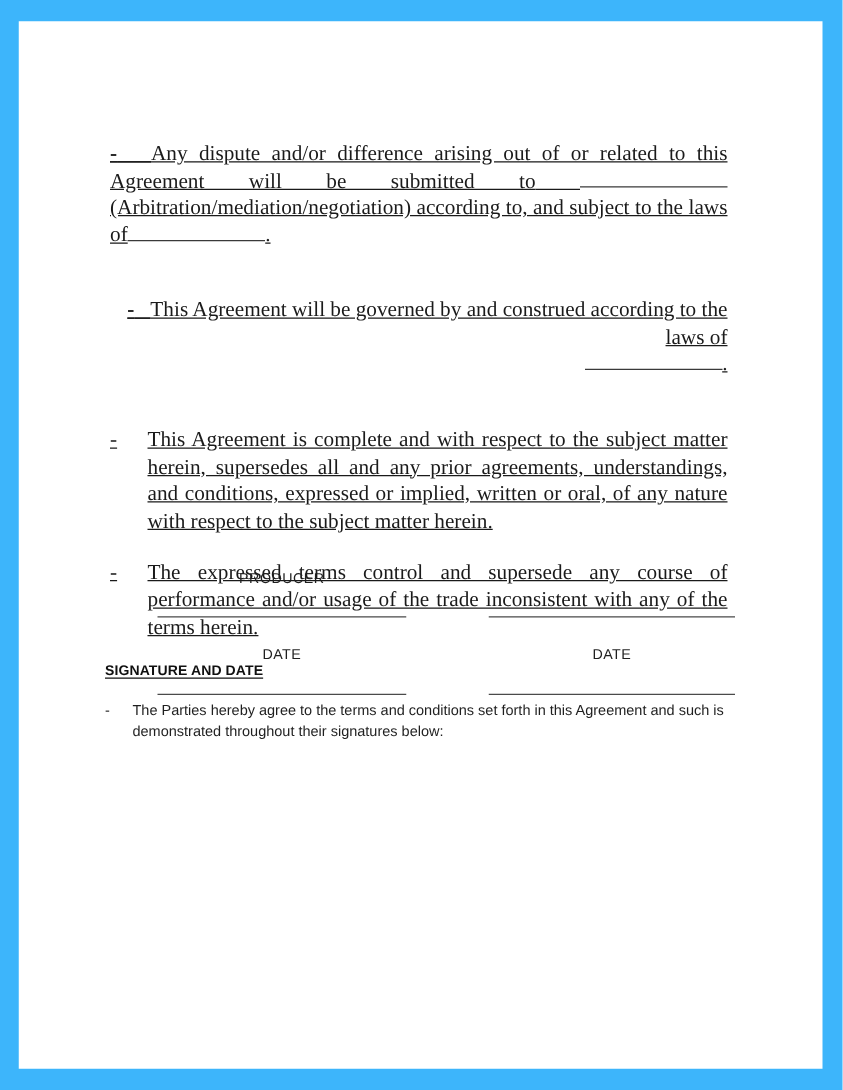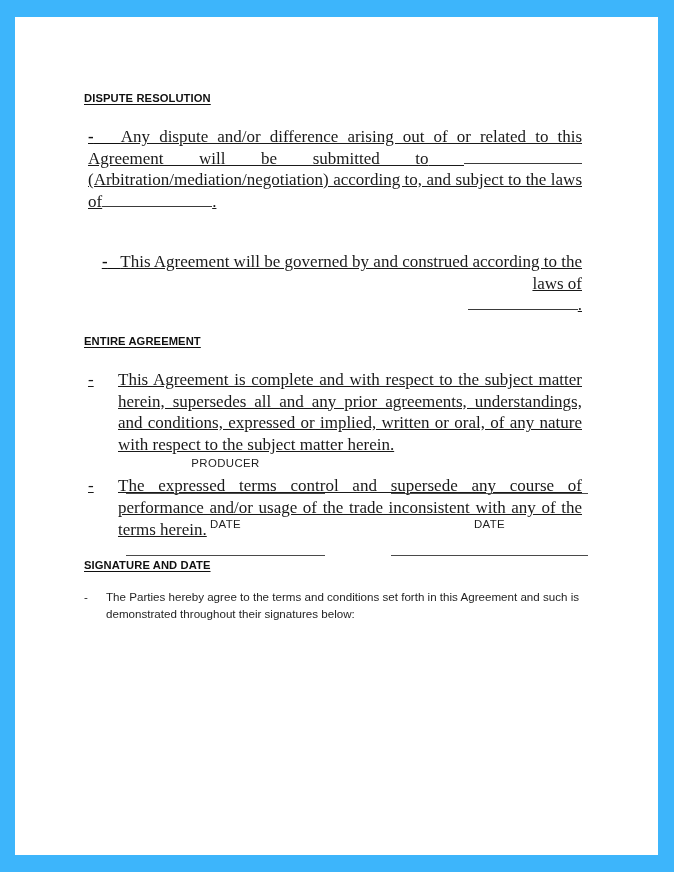--- a/index.html
+++ b/index.html
@@ -153,21 +153,20 @@
   .sp-c { height: 25px; }
 </style>
 </head>
 <body>
 
 <div id="page">
   <div id="sheet">
 
     <div id="doc">
 
-      <div class="section-heading">DISPUTE RESOLUTION</div>
 
       <div class="gap-head"></div>
 
       <div class="serif-para">
         <span class="lead-dash">-</span><span class="lead-dash">   </span><span>Any dispute and/or difference arising out of or related to this Agreement will be submitted to</span>
         <span class="blank w-long"></span>
         <span>(Arbitration/mediation/negotiation) according to, and subject to the laws</span>
         <span>of</span><span class="blank w-mid"></span><span>.</span>
       </div>
 
@@ -176,21 +175,20 @@
 
       <div class="gap-head"></div>
 
       <div class="serif-para nojustify">
         <span class="lead-dash">-</span><span class="lead-dash">   </span><span>This Agreement will be governed by and construed according to the laws of</span><br>
         <span class="blank w-mid"></span><span>.</span>
       </div>
 
       <div class="gap-para"></div>
 
-      <div class="section-heading">ENTIRE AGREEMENT</div>
 
       <div class="gap-head"></div>
 
       <div class="bullet-row">
         <div class="bullet-mark serif-para" style="width:22px;">-</div>
         <div class="bullet-body serif-para">This Agreement is complete and with respect to the subject matter herein, supersedes all and any prior agreements, understandings, and conditions, expressed or implied, written or oral, of any nature with respect to the subject matter herein.</div>
       </div>
 
       <div class="gap-item"></div>
 

